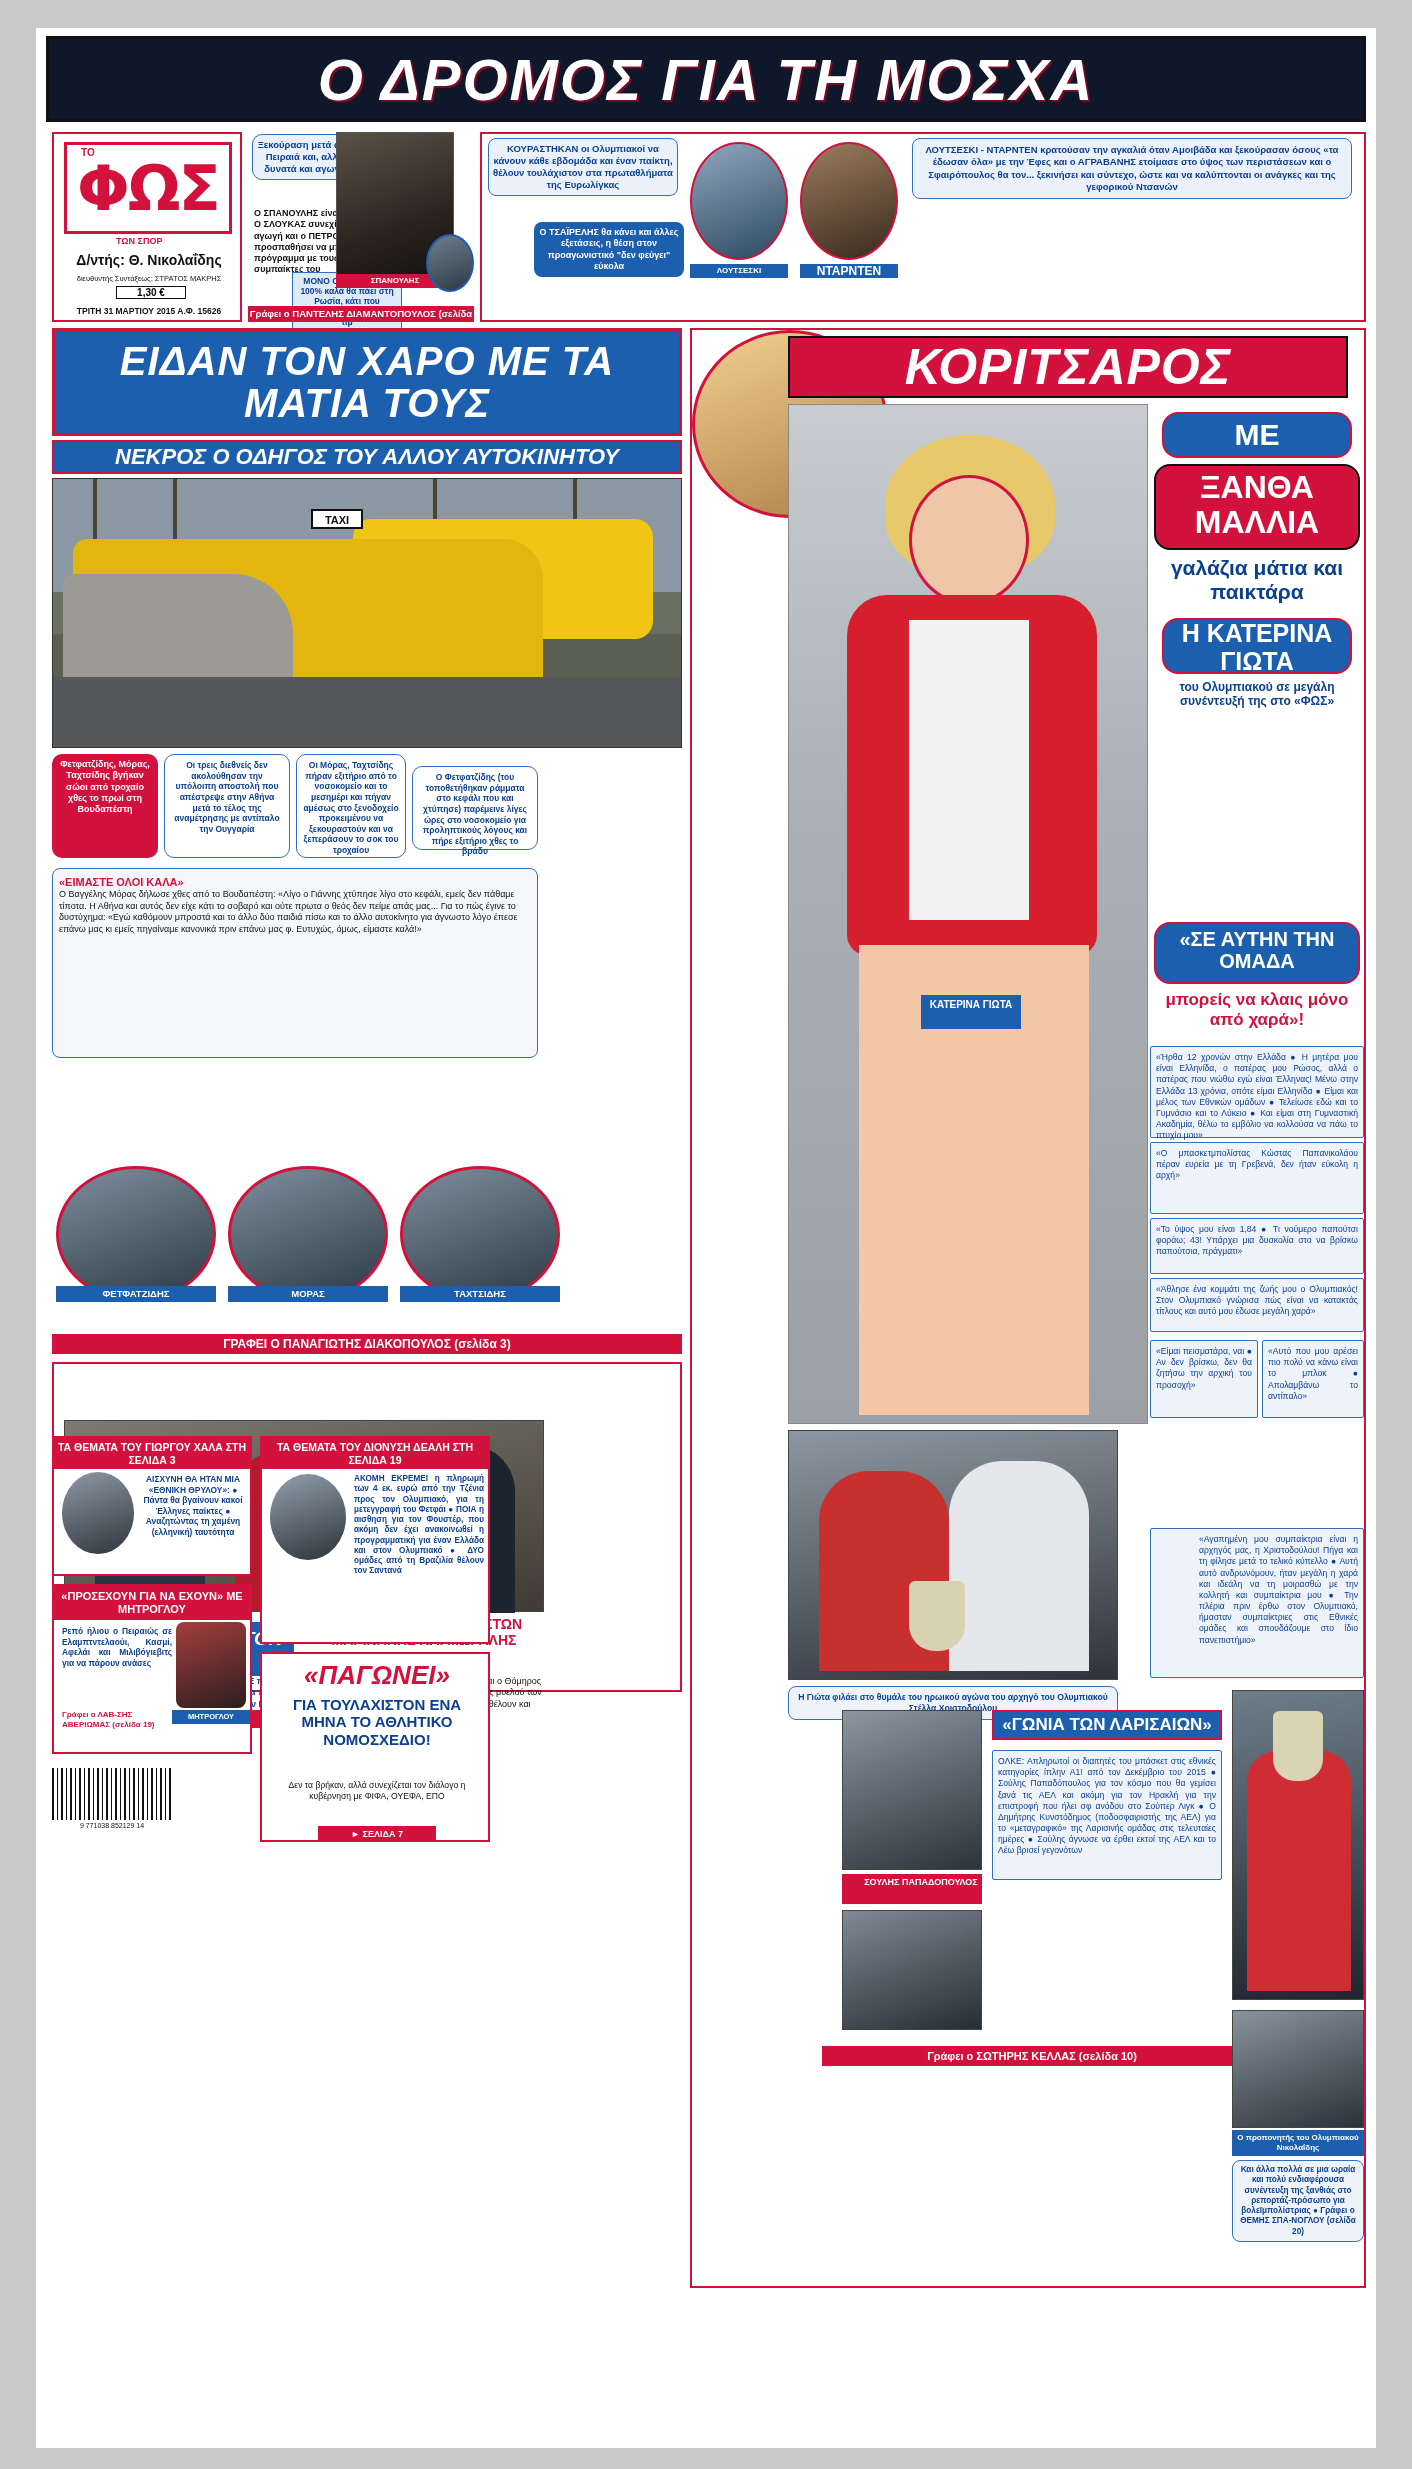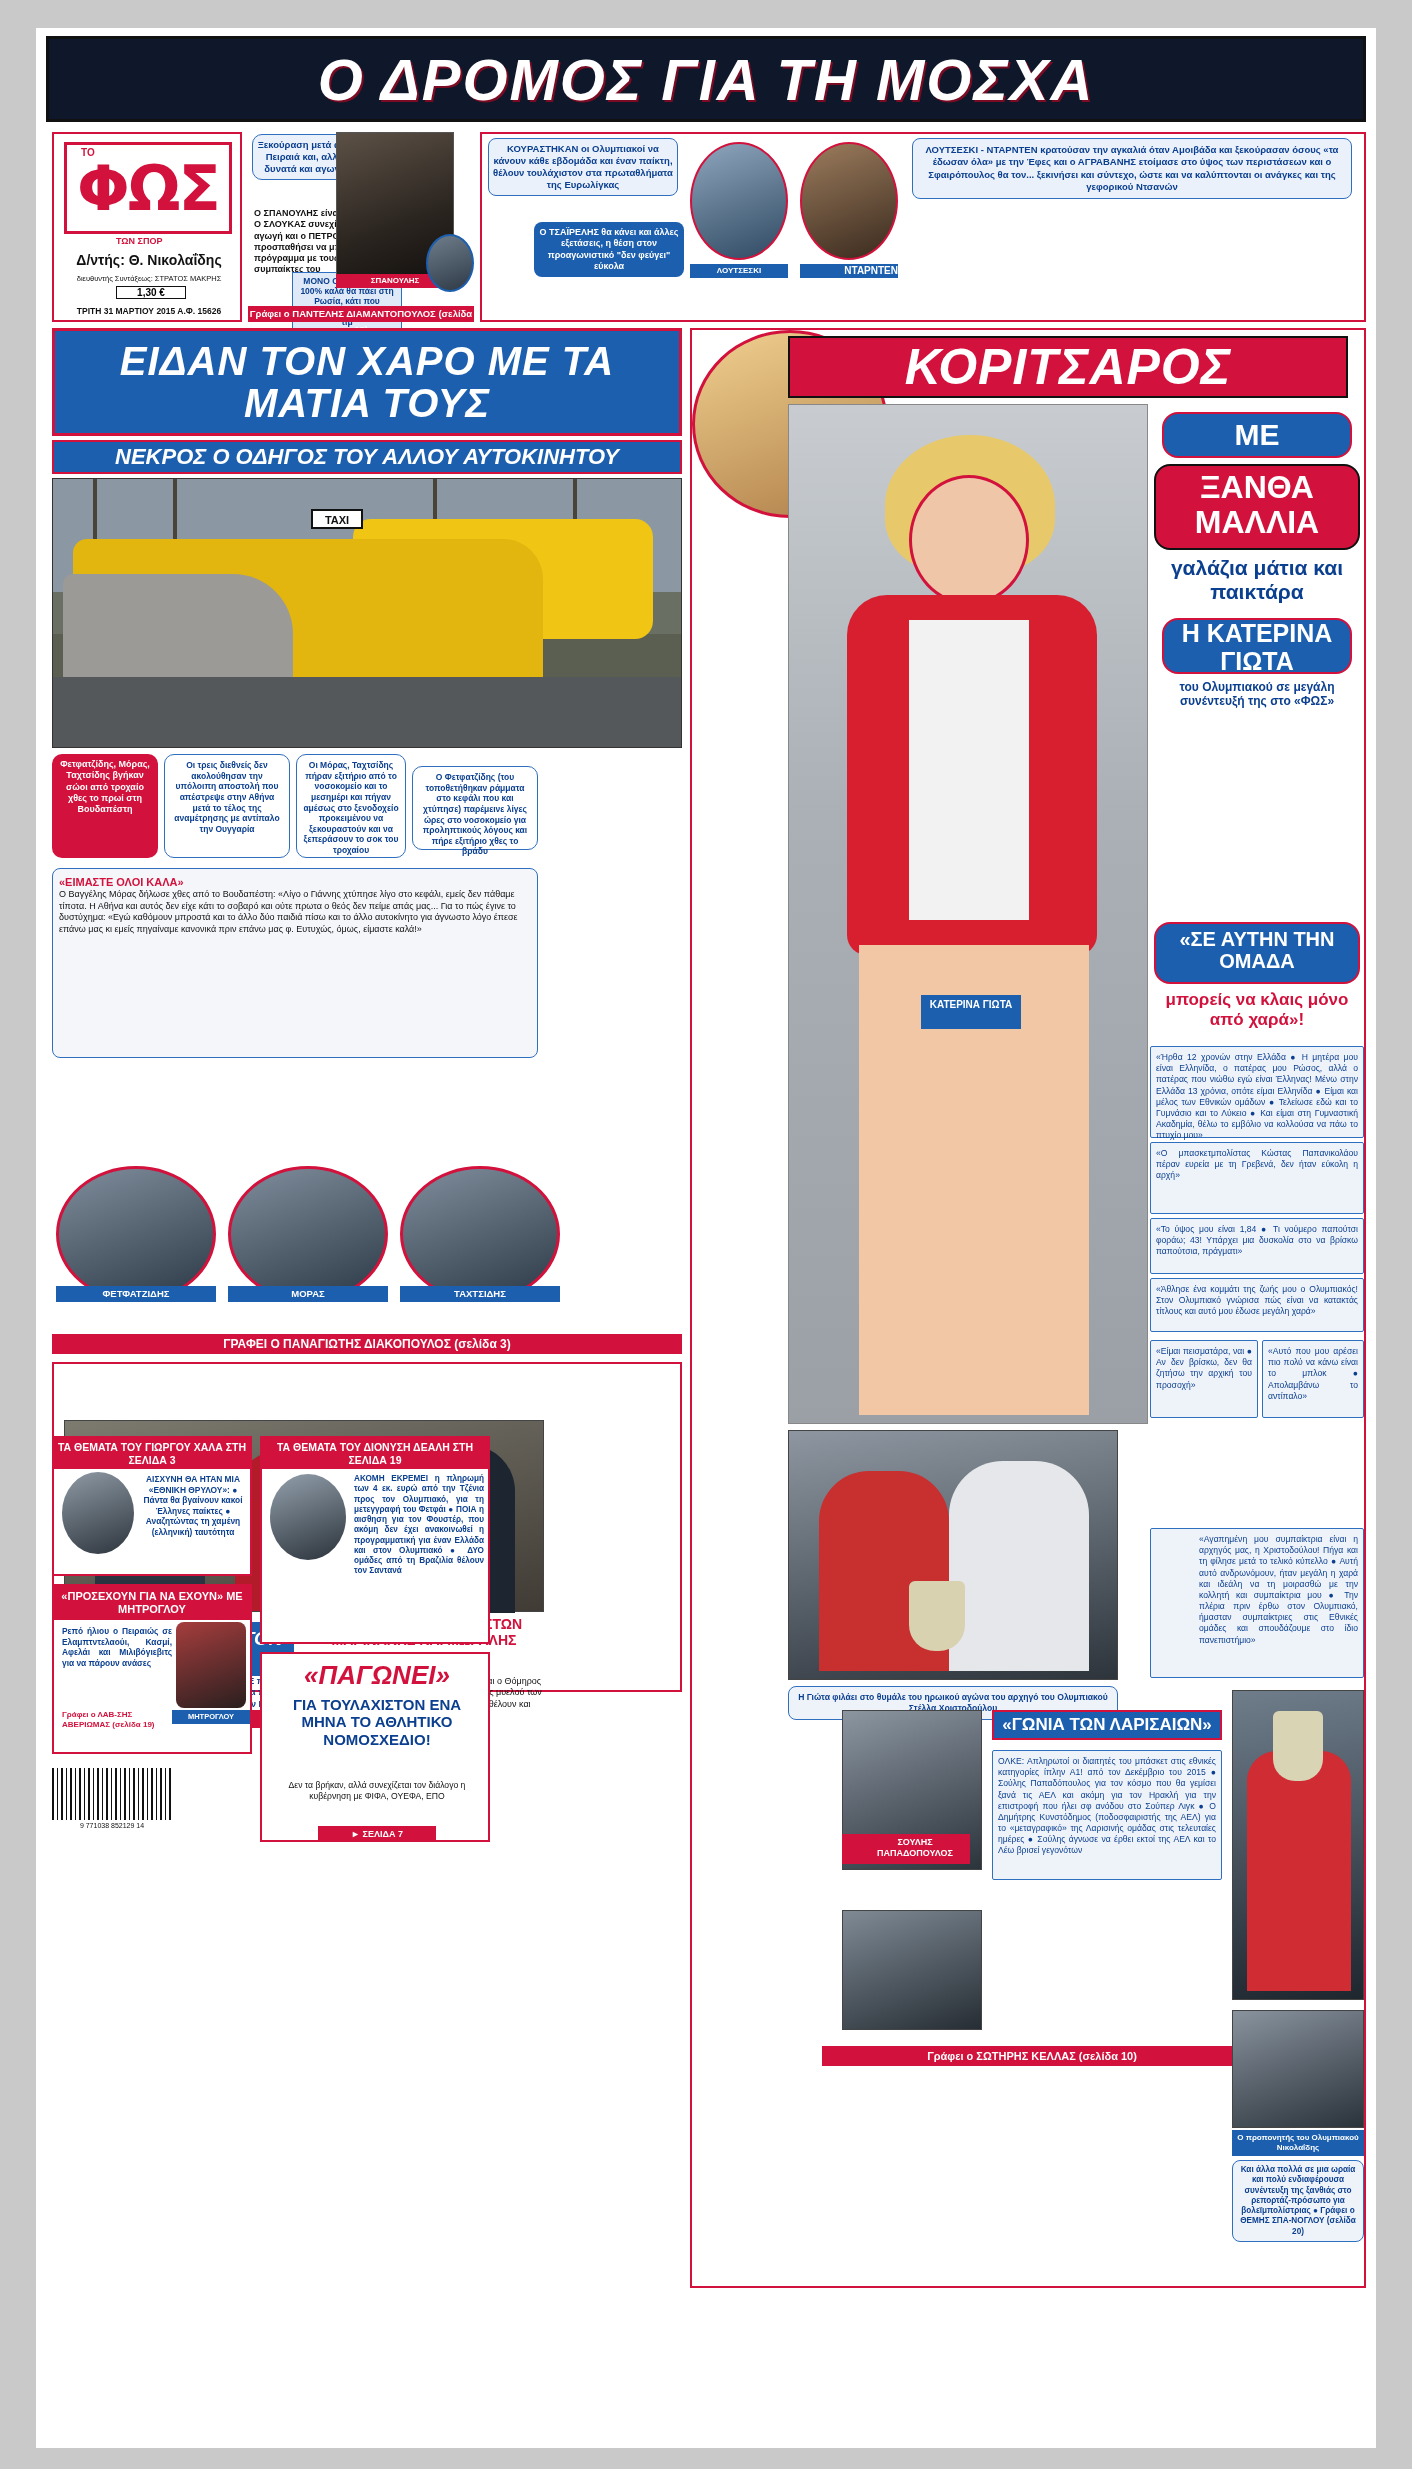--- a/index.html
+++ b/index.html
@@ -96,21 +96,21 @@
     background:#eaf1fb; border:1px solid #2f6fc0; border-radius:8px; padding:4px;
   }
   #topB .sub {
     position:absolute; left:52px; top:88px; width:150px; font-size:9px; line-height:1.25;
     color:#fff; font-weight:bold; text-align:center;
     background:#1b5fae; border-radius:8px; padding:5px;
   }
   #topB .ph1 { position:absolute; left:208px; top:8px; width:98px; height:118px; border-radius:50%; background:linear-gradient(160deg,#8fa6bd,#2f4a63); border:2px solid #d2123c;}
   #topB .ph2 { position:absolute; left:318px; top:8px; width:98px; height:118px; border-radius:50%; background:linear-gradient(160deg,#9c7c5d,#3a2a1e); border:2px solid #d2123c;}
   #topB .cap1 { position:absolute; left:208px; top:130px; width:98px; height:14px; background:#1b5fae; color:#fff; font-size:8px; text-align:center; line-height:14px; font-weight:bold;}
-  #topB .cap2 { position:absolute; left:318px; top:130px; width:98px; height:14px; background:#1b5fae; color:#fff; font-size:10px; text-align:right; line-height:14px; font-weight:bold;}
+  #topB .cap2 { position:absolute; left:318px; top:130px; width:98px; height:14px; background:#1b5fae; color:#fff; font-size:12px; text-align:center; line-height:14px; font-weight:bold;}
   #topB .right {
     position:absolute; left:430px; top:4px; width:440px; font-size:9.5px; line-height:1.3;
     color:#0b3f8f; font-weight:bold; text-align:center;
     background:#eaf1fb; border:1px solid #2f6fc0; border-radius:8px; padding:5px;
   }
 
   
   #leftcol { position:absolute; left:16px; top:300px; width:630px; }
   #head1 {
     position:relative; width:630px; height:108px;
@@ -263,21 +263,21 @@
   }
   #cup-photo .fig { position:absolute; left:14px; top:60px; width:104px; height:240px; background:#cf2c34; border-radius:30px 30px 0 0;}
   #cup-photo .cup { position:absolute; left:40px; top:20px; width:50px; height:70px; background:#d9d4b3; border-radius:6px 6px 22px 22px;}
 
   #gonia-head {
     position:absolute; left:300px; top:1380px; width:230px; height:30px;
     background:#1b5fae; color:#fff; border:2px solid #d2123c; font-size:17px; font-weight:bold;
     text-align:center; line-height:26px;
   }
   #gonia-photo { position:absolute; left:150px; top:1380px; width:140px; height:160px; background:linear-gradient(160deg,#8c96a1,#2b333b); border:1px solid #444;}
-  #gonia-cap { position:absolute; left:150px; top:1504px; width:128px; height:30px; background:#d2123c; color:#fff; font-size:9px; font-weight:bold; text-align:center; line-height:1.2; padding-top:3px;padding-left:18px;}
+  #gonia-cap { position:absolute; left:150px; top:1544px; width:140px; height:30px; background:#d2123c; color:#fff; font-size:9px; font-weight:bold; text-align:center; line-height:1.2; padding-top:3px;padding-left:18px;}
   #gonia-photo2 { position:absolute; left:150px; top:1580px; width:140px; height:120px; background:linear-gradient(160deg,#7f8a95,#262d34); border:1px solid #444;}
   #byline-kellas {
     position:absolute; left:130px; top:1716px; width:420px; height:20px;
     background:#d2123c; color:#fff; font-size:11px; font-weight:bold; text-align:center; line-height:20px;
   }
   #nikolaidis-photo { position:absolute; left:540px; top:1680px; width:132px; height:118px; background:linear-gradient(160deg,#89939e,#2a323a); border:1px solid #444;}
   #nikolaidis-cap { position:absolute; left:540px; top:1800px; width:132px; height:26px; background:#1b5fae; color:#fff; font-size:8px; font-weight:bold; text-align:center; line-height:1.2; padding-top:3px;}
   #nikolaidis-txt { position:absolute; left:540px; top:1830px; width:132px; font-size:8.2px; line-height:1.25; color:#0b3f8f; font-weight:bold; text-align:center; background:#eef3fa; border:1px solid #2f6fc0; border-radius:8px; padding:4px;}
 
   

